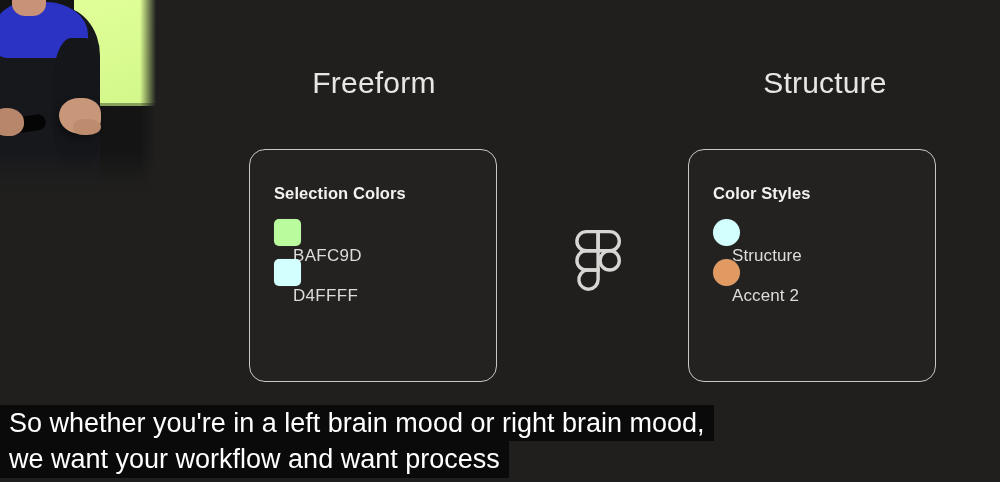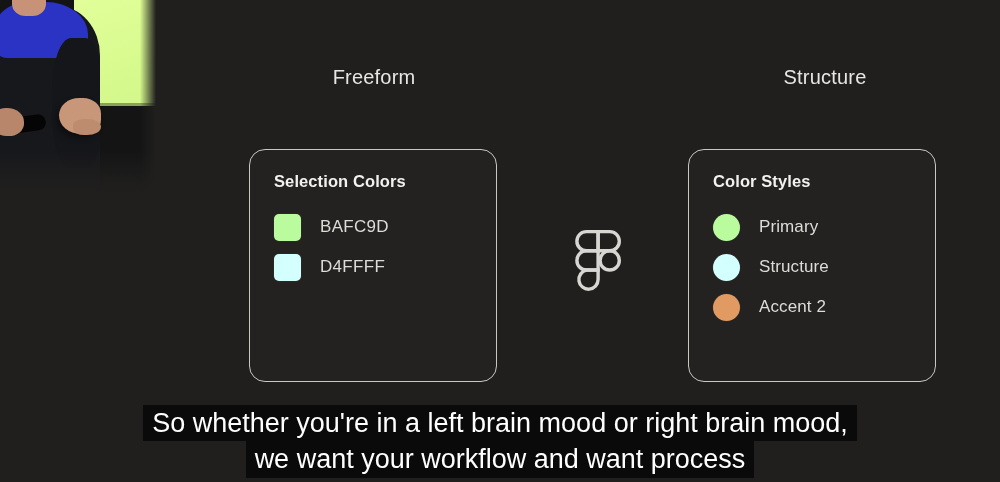--- a/index.html
+++ b/index.html
@@ -135,21 +135,21 @@
     background: linear-gradient(to right, rgba(32,31,30,0), #201f1e);
   }
 
   
   .col-heading {
     position: absolute;
     top: 66px;
     width: 300px;
     text-align: center;
     color: #e8e6e3;
-    font-size: 20px;
+    font-size: 30px;
     font-weight: 400;
     letter-spacing: .2px;
   }
   .col-heading.left  { left: 224px; }
   .col-heading.right { left: 675px; }
 
   
   .card {
     position: absolute;
     top: 149px;
@@ -162,27 +162,27 @@
     padding: 22px 0 0 24px;
   }
   .card.left  { left: 249px; }
   .card.right { left: 688px; }
 
   .card-title {
     color: #f2f1ef;
     font-size: 16.5px;
     font-weight: 700;
     letter-spacing: .1px;
-    margin: 0 0 16px 0;
+    margin: 12px 0 16px 0;
   }
 
   .swatch-row {
     display: flex;
-    align-items: center;
     height: 40px;
+    flex-direction: column;
   }
   .swatch {
     width: 27px;
     height: 27px;
     flex: 0 0 auto;
     box-shadow: 0 0 0 .5px rgba(255,255,255,.06);
   }
   .swatch.sq { border-radius: 5px; }
   .swatch.circle { border-radius: 50%; }
   .swatch-label {
@@ -202,21 +202,20 @@
     width: 58px;
     height: 72px;
   }
 
   
   .captions {
     position: absolute;
     left: 0;
     right: 0;
     bottom: 4px;
-    text-align: center;
     pointer-events: none;
   }
   .caption-line {
     display: inline-block;
     background: #0a0a0a;
     color: #ffffff;
     font-size: 27px;
     font-weight: 400;
     line-height: 1.28;
     padding: 1px 9px;
@@ -267,24 +266,20 @@
         <circle cx="40.7" cy="31.4" r="9.6"></circle>
         <path d="M17.5 41h11.6v9.6a9.6 9.6 0 1 1-11.6-9.4Z"></path>
       </g>
     </svg>
   </div>
 
   <div class="card right">
     <div class="card-title">Color Styles</div>
 
     <div class="swatch-row">
-      <span class="swatch circle" style="background: rgb(186, 252, 157);"></span>
-      <span class="swatch-label">Primary</span>
-    </div>
-    <div class="swatch-row">
       <span class="swatch circle" style="background: rgb(212, 255, 255);"></span>
       <span class="swatch-label">Structure</span>
     </div>
     <div class="swatch-row">
       <span class="swatch circle" style="background: rgb(224, 154, 98);"></span>
       <span class="swatch-label">Accent 2</span>
     </div>
   </div>
 
   <div class="captions">

